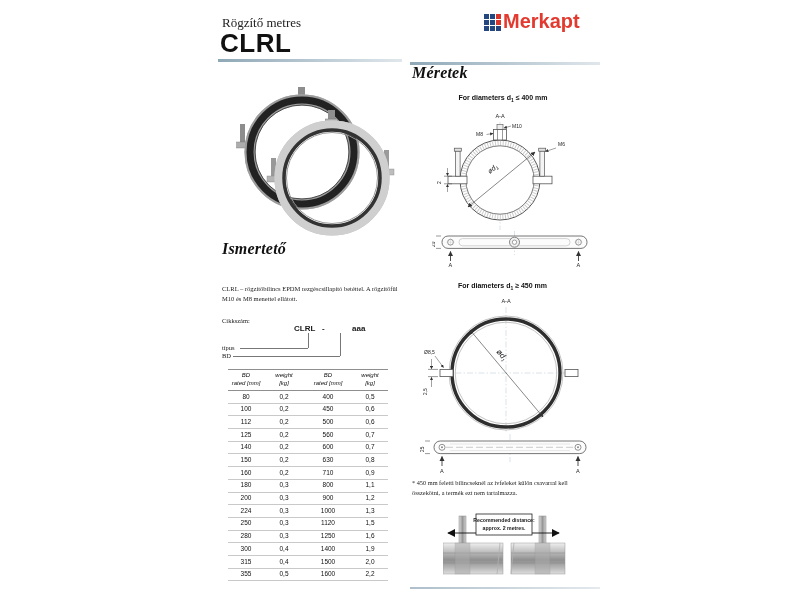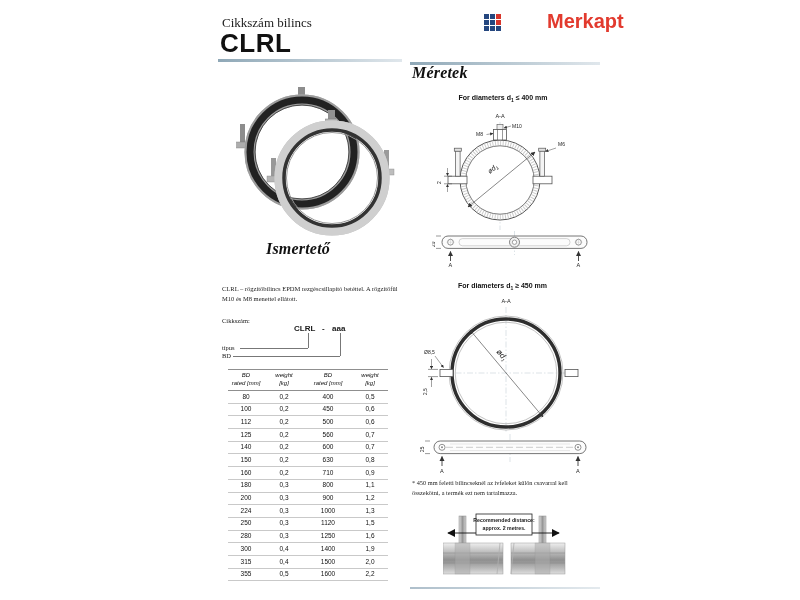--- a/index.html
+++ b/index.html
@@ -10,30 +10,30 @@
   .subtitle{left:222px;top:15px;font:13px "Liberation Serif",serif;color:#222;}
   .title{left:220px;top:28px;font:800 26px "Liberation Sans",sans-serif;letter-spacing:.5px;color:#111;}
   .rule{height:3px;background:linear-gradient(to right,#8fa8b7,#e0e7ec);}
   .rule-left{left:218px;top:59px;width:184px;}
   .rule-right{left:410px;top:62px;width:190px;}
   .rule-footer{left:410px;top:587px;width:190px;height:2px;background:linear-gradient(to right,#aebfcb,#e4eaee);}
   .logo{left:484px;top:11px;display:flex;align-items:flex-start;gap:2px;}
   .logo-grid{display:grid;grid-template-columns:5px 5px 5px;grid-template-rows:5px 5px 5px;gap:1px;margin-top:3px;}
   .logo-grid div{width:5px;height:5px;}
   .c-blue{background:#25477f;} .c-red{background:#d8352b;}
-  .logo-text{font:bold 20px "Liberation Sans",sans-serif;color:#e23a2e;line-height:1;margin-left:44px;}
+  .logo-text{font:bold 20px "Liberation Sans",sans-serif;color:#e23a2e;line-height:1;}
   
   .serif-h{font:600 italic 16px "Liberation Serif",serif;color:#111;letter-spacing:.2px;}
-  .h-ism{left:222px;top:240px;margin-left:44px;} .h-mer{left:412px;top:64px;}
+  .h-ism{left:222px;top:240px;} .h-mer{left:412px;top:64px;}
   
   .desc{left:222px;top:284px;width:178px;font:6.5px "Liberation Serif",serif;line-height:1.6;color:#222;}
   .ordlabel{left:222px;top:317px;font:6.5px "Liberation Serif",serif;}
   .ordcode{left:294px;top:324px;font:bold 8px "Liberation Sans",sans-serif;}
   .orddash{left:322px;top:324px;font:bold 8px "Liberation Sans",sans-serif;}
-  .ordsize{left:332px;top:324px;font:bold 8px "Liberation Sans",sans-serif;}
+  .ordsize{left:352px;top:324px;font:bold 8px "Liberation Sans",sans-serif;}
   .ordtype{left:222px;top:344px;font:6.5px "Liberation Serif",serif;}
   .ordbd{left:222px;top:352px;font:6.5px "Liberation Serif",serif;}
   .hline{border-top:1px solid #777;height:0;}
   .vline{border-left:1px solid #777;width:0;}
   
   .tblwrap{left:228px;top:369px;}
   table{border-collapse:collapse;width:160px;table-layout:fixed;}
   th{font:italic 6px "Liberation Sans",sans-serif;font-weight:400;color:#111;
      padding:2px 0 3px;border-top:1px solid #8f8f8f;border-bottom:1px solid #8f8f8f;line-height:1.25;}
   td{font:6.5px "Liberation Sans",sans-serif;color:#111;text-align:center;
@@ -68,21 +68,21 @@
       <stop offset="1" stop-color="#dedede"></stop>
     </linearGradient>
     <linearGradient id="rodGrad" x1="0" y1="0" x2="1" y2="0">
       <stop offset="0" stop-color="#dcdcdc"></stop>
         <stop offset="0.5" stop-color="#979797"></stop>
         <stop offset="1" stop-color="#d2d2d2"></stop>
     </linearGradient>
   </defs>
 </svg>
 
-<div class="abs subtitle">Cikkszám bilincs</div>
+<div class="abs subtitle">Rögzítő metres</div>
 <div class="abs title">CLRL</div>
 <div class="abs rule rule-left"></div>
 
 <div class="abs logo">
   <div class="logo-grid">
     <div class="c-blue"></div>
       <div class="c-blue"></div>
       <div class="c-red"></div>
     <div class="c-blue"></div>
       <div class="c-blue"></div>

